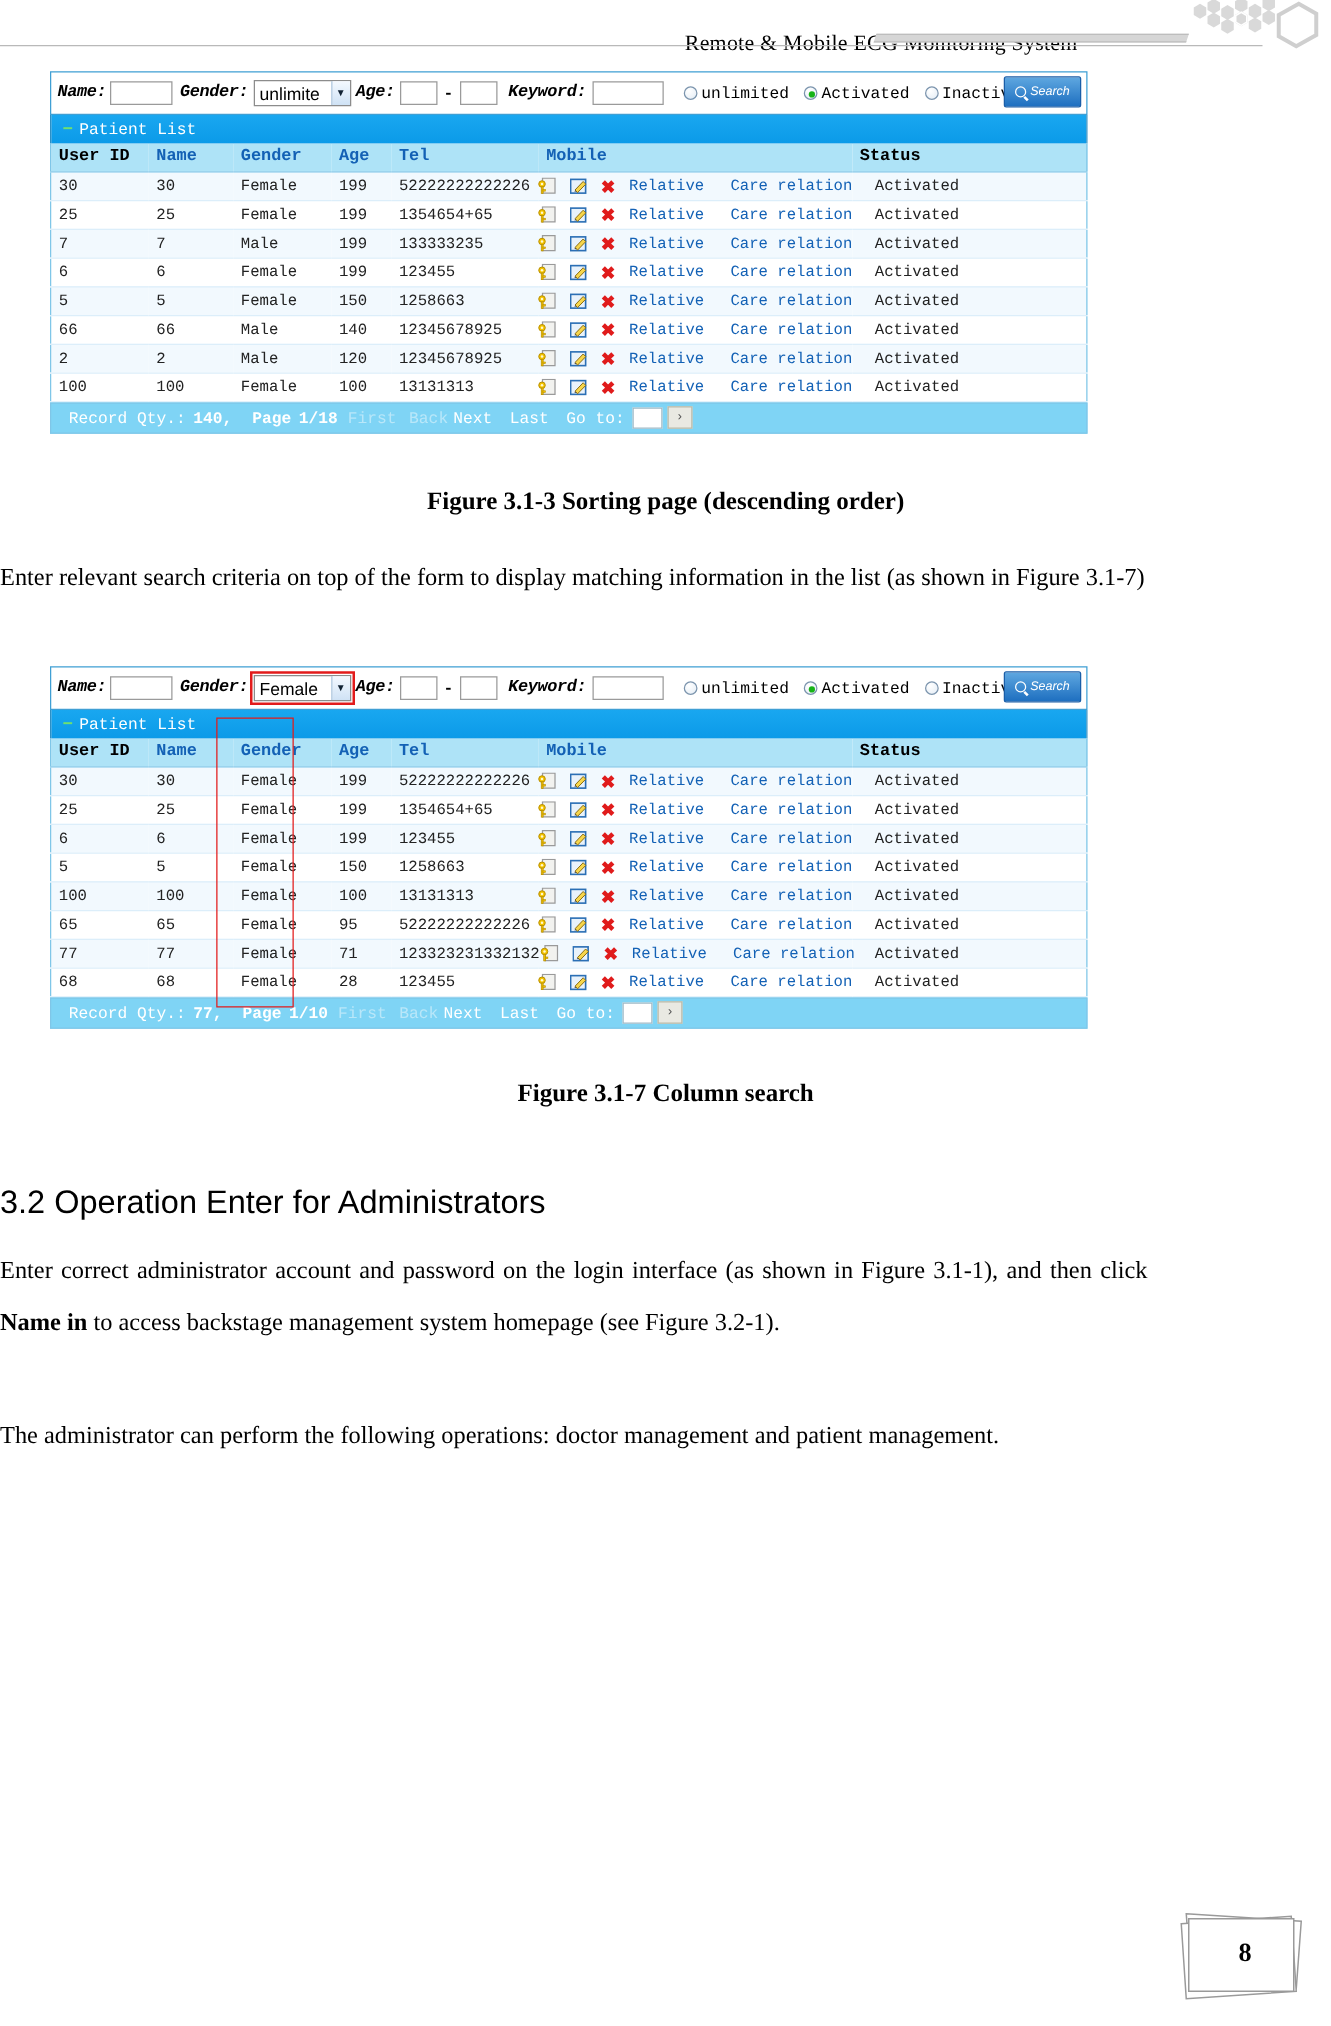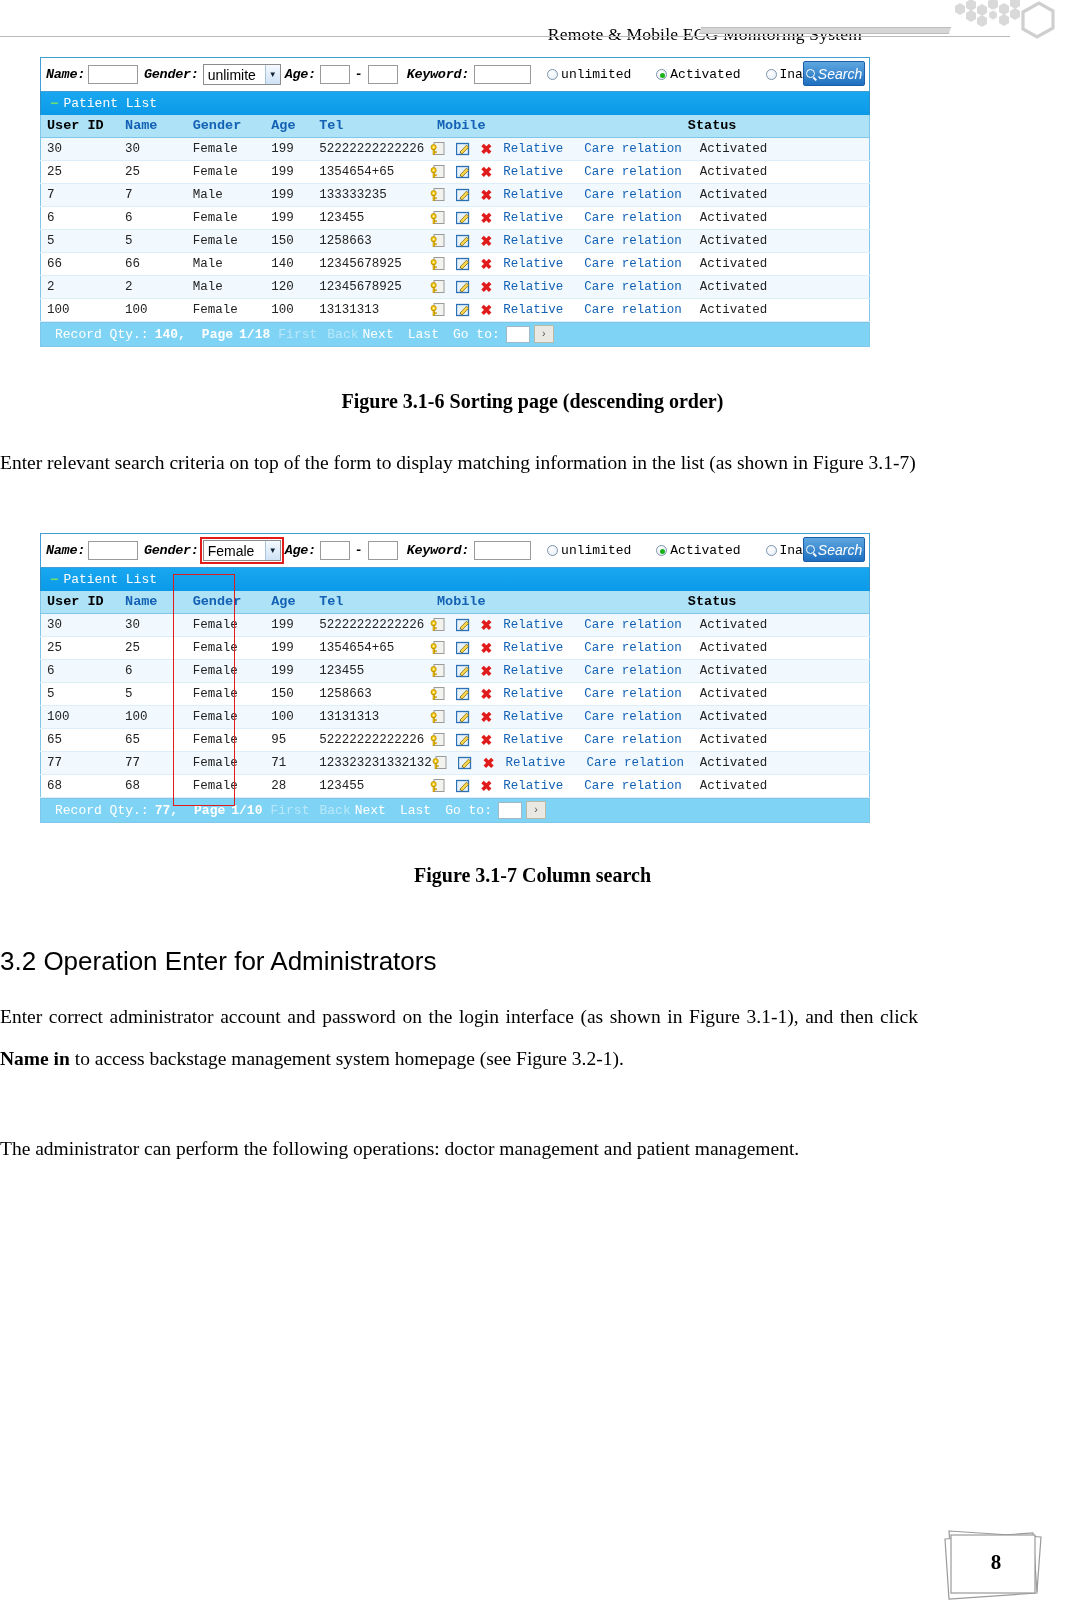--- a/index.html
+++ b/index.html
@@ -56,38 +56,38 @@
   }
   .sel .arrow {
     width:15px; height:19px; background:linear-gradient(#f4f9ff,#cfe2f5);
     border-left:1px solid #a9c4dd; display:flex; align-items:center; justify-content:center;
     font-size:8px; color:#123; line-height:1;
   }
   .sel.hl { outline:2px solid #e21b1b; outline-offset:1px; }
 
   .dash { margin:0 5px; font-family:"Liberation Mono", monospace; font-weight:bold; }
 
-  .radio-grp { display:flex; align-items:flex-start; gap:25px; margin-left:16px; }
+  .radio-grp { display:flex; align-items:flex-start; gap:12px; margin-left:16px; }
   .radio-item { display:flex; align-items:center; gap:3px; font-family:"Liberation Mono", monospace; font-size:13px; }
   .radio {
     width:11px; height:11px; border-radius:50%; border:1px solid #7b94ad;
     background:radial-gradient(circle at 35% 30%, #ffffff, #e3ecf5);
     display:inline-block; position:relative;
   }
   .radio.on::after {
     content:""; position:absolute; left:2.5px; top:2.5px; width:5px; height:5px;
     border-radius:50%; background:#17b317;
   }
 
   .searchbtn {
     position:absolute; right:4px; top:3px; height:25px; width:62px;
     background:linear-gradient(#5ea7e0,#1e6fc0);
     border:1px solid #1a5ea8; border-radius:2px;
     display:flex; align-items:center; justify-content:center; gap:3px;
-    color:#fff; font-family:"Liberation Sans", sans-serif; font-size:14px; font-style:italic;text-align:right;
+    color:#fff; font-family:"Liberation Sans", sans-serif; font-size:10px; font-style:italic;text-align:right;
   }
   .searchbtn .mag { width:9px; height:9px; border:1.5px solid #fff; border-radius:50%; position:relative; display:inline-block; }
   .searchbtn .mag::after { content:""; position:absolute; right:-3px; bottom:-2px; width:4px; height:1.5px; background:#fff; transform:rotate(45deg); }
 
   .panel-head {
     height:23px; background:linear-gradient(#19a7f0,#0b9ae8);
     border-left:1px solid #2e8fc4; border-right:1px solid #2e8fc4;
     display:flex; align-items:center; padding-left:9px; gap:5px;
     color:#fff; font-family:"Liberation Mono", monospace; font-size:13px;
   }
@@ -490,21 +490,21 @@
     <span class="dim" style="margin-left:8px">First</span>
     <span class="dim" style="margin-left:10px">Back</span>
     <span style="margin-left:4px">Next</span>
     <span style="margin-left:14px">Last</span>
     <span style="margin-left:14px">Go to:</span>
     <span class="goinput"></span>
     <span class="gobtn">›</span>
   </div>
 </div>
 
-<div class="figcap" style="top:390px;">Figure 3.1-6 Sorting page (descending order)</div>
+<div class="figcap" style="top:390px;">Figure 3.1-3 Sorting page (descending order)</div>
 
 <div class="para" style="top:442px;">Enter relevant search criteria on top of the form to display matching information in the list (as shown in Figure 3.1-7)</div>
 
 <div class="shot" id="shot2" style="top:533px;">
 
   <div class="searchbar">
     <span class="lbl">Name:</span>
     <span class="txtbox txt-name"></span>
     <span class="lbl">Gender:</span>
     <span class="sel hl">

